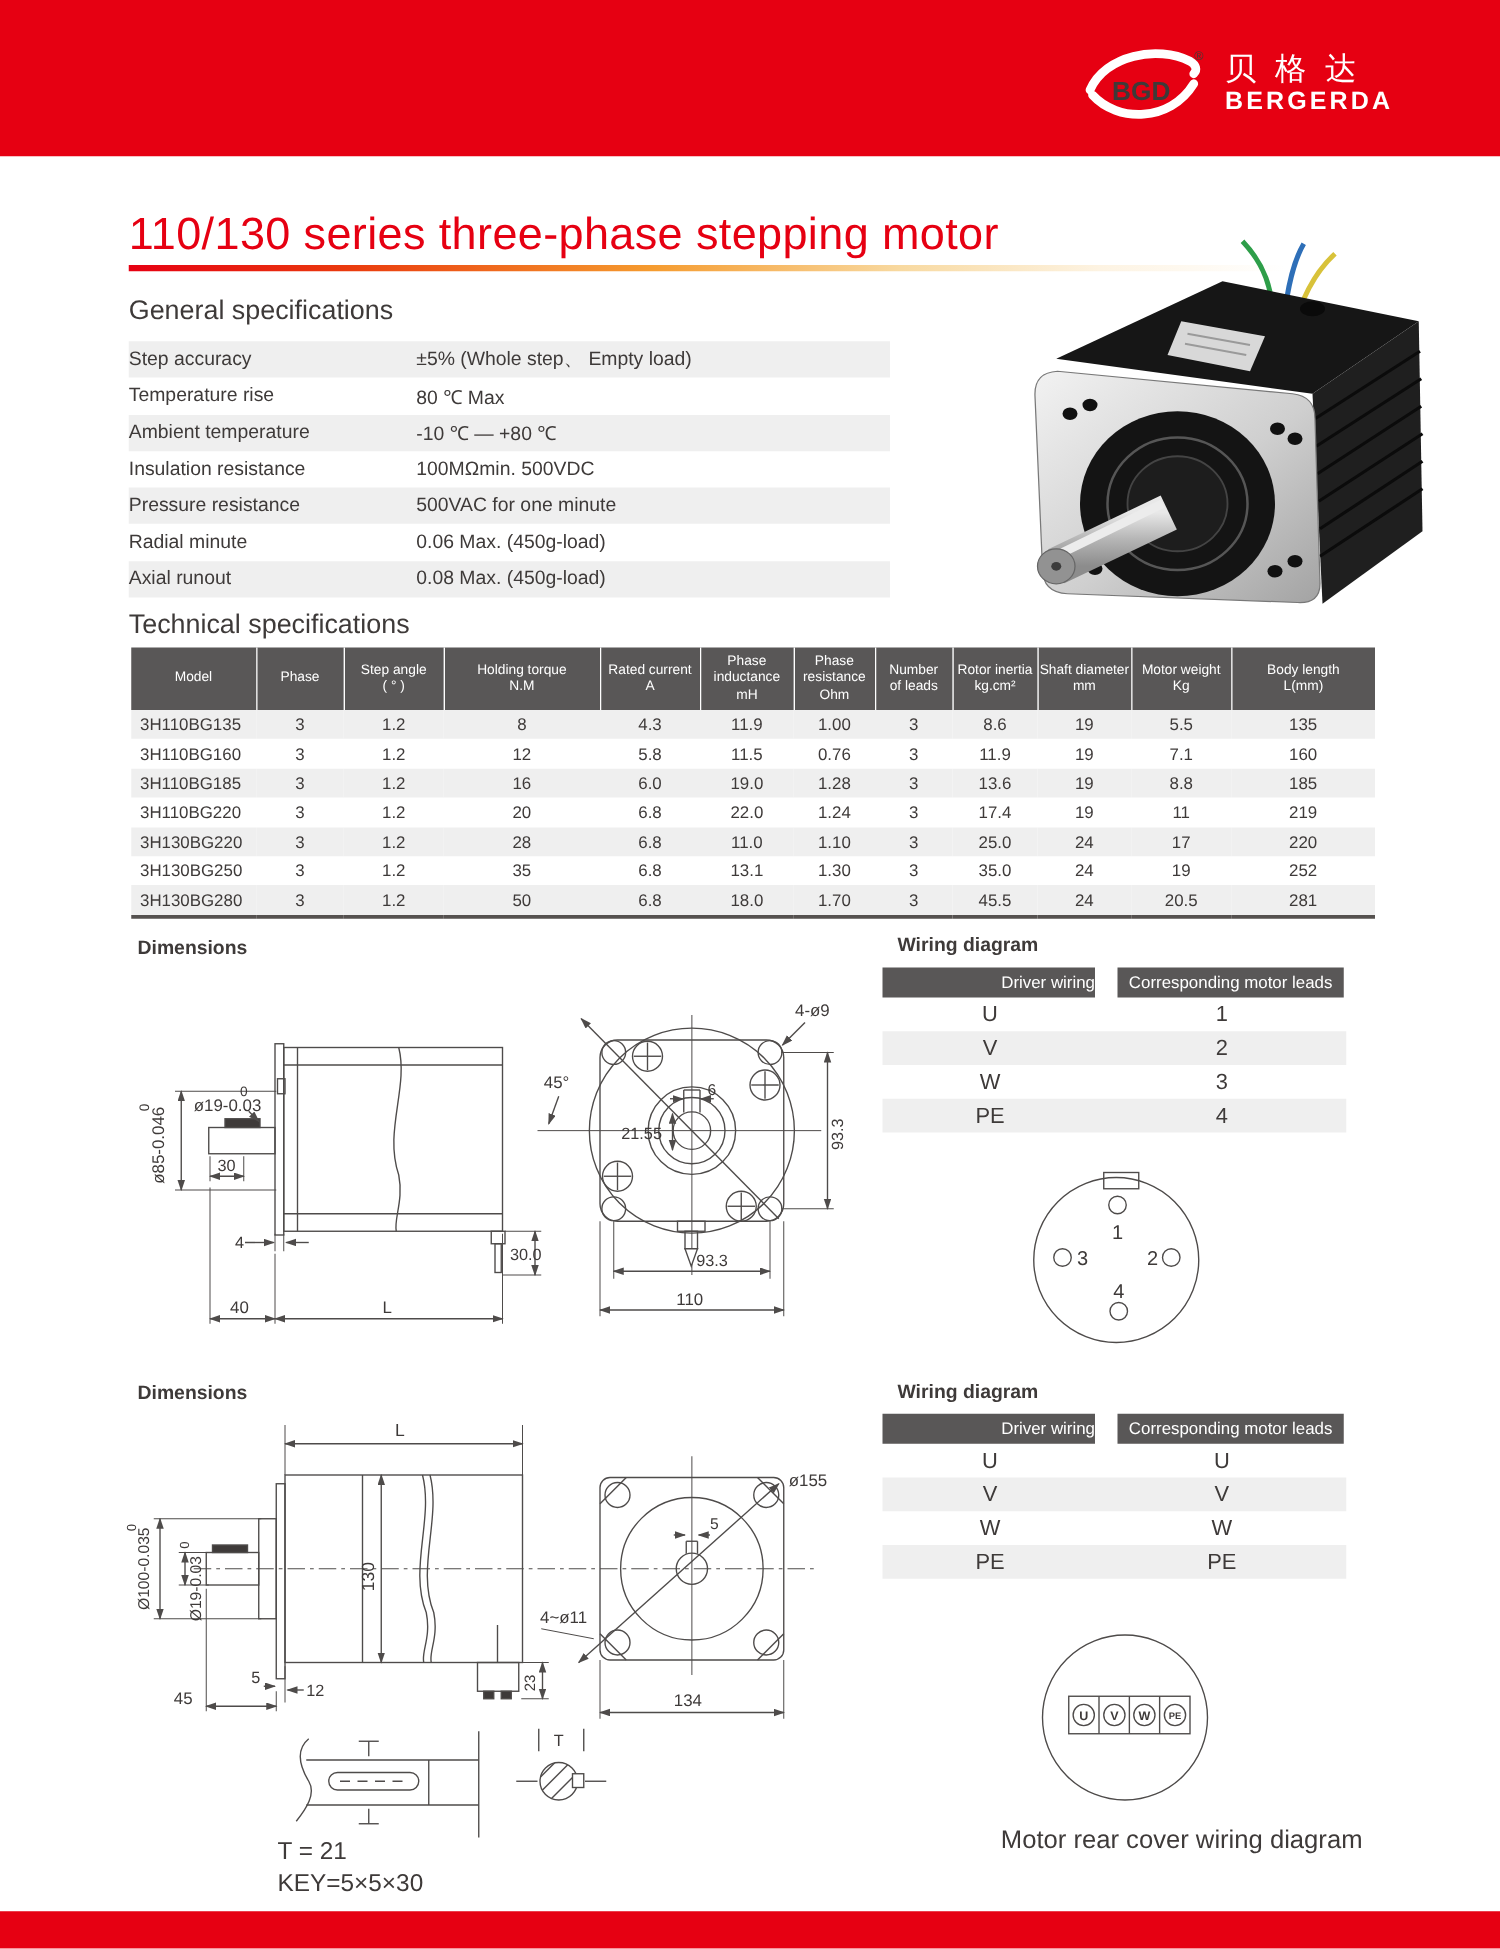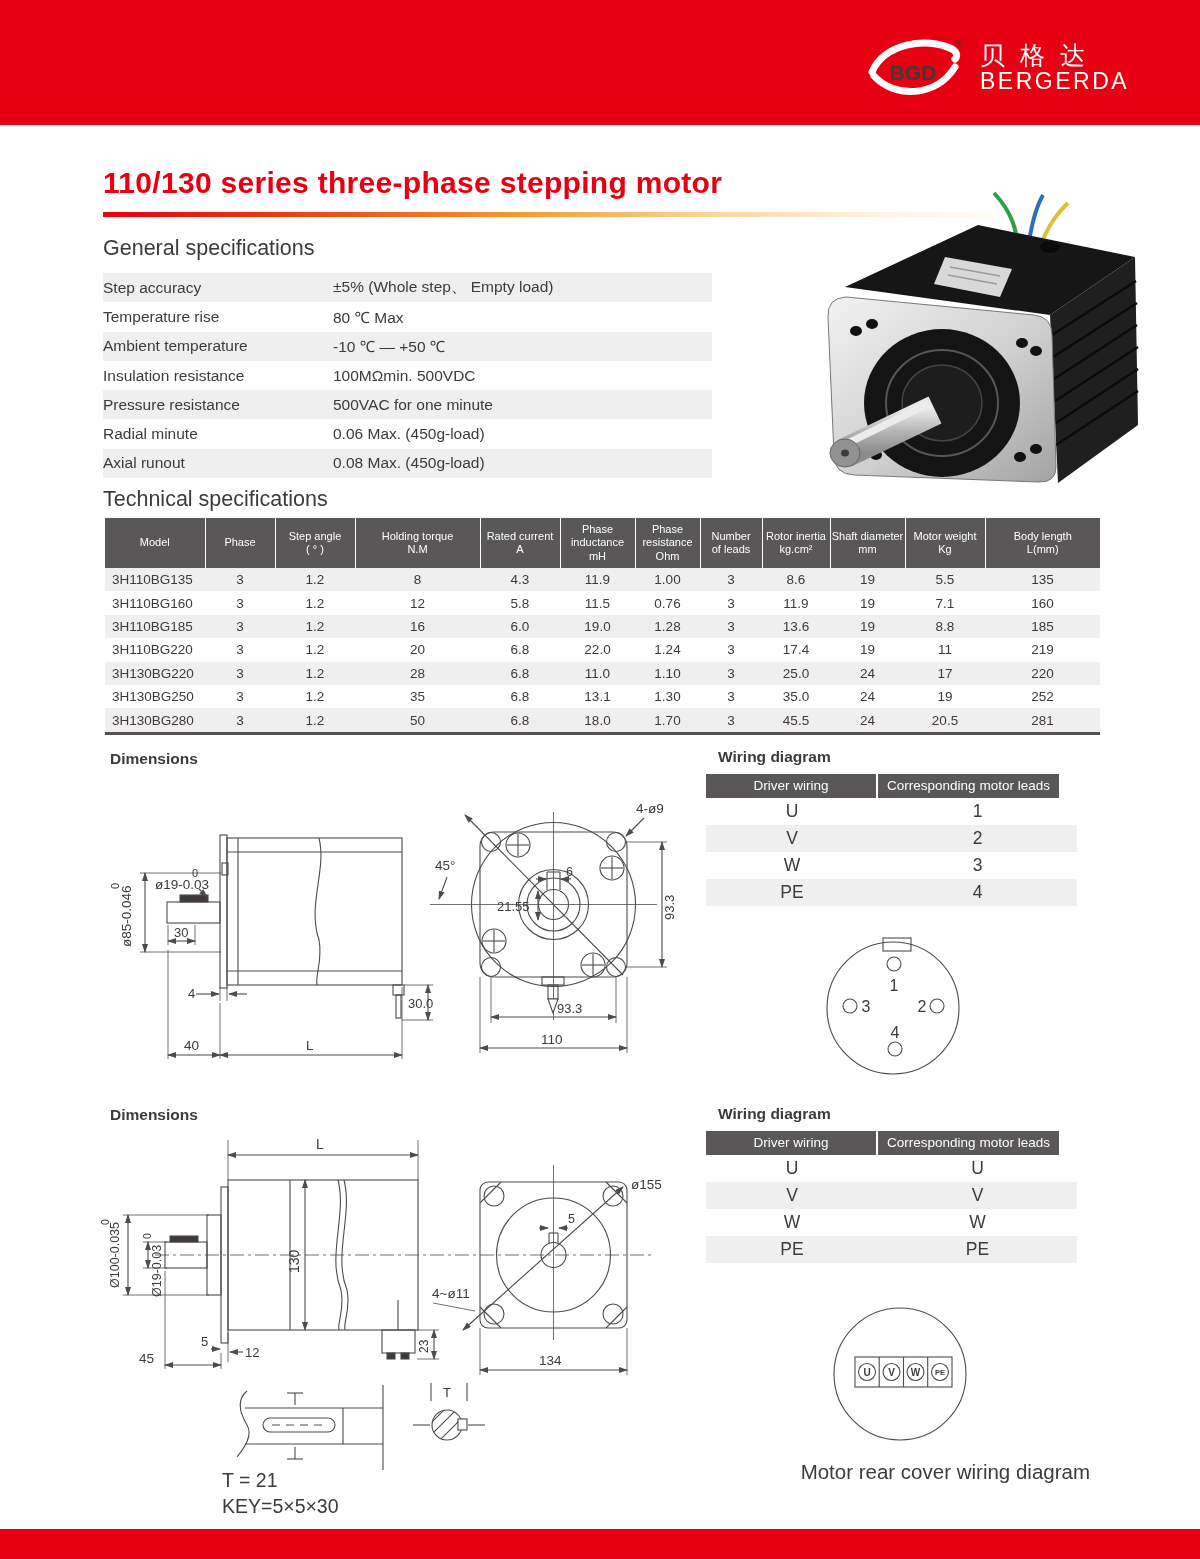--- a/index.html
+++ b/index.html
@@ -8,23 +8,23 @@
   .abs{position:absolute}
 
   
   .top-band{left:0;top:0;width:1200px;height:125px;background:#e60012}
   .bottom-band{left:0;top:1529px;width:1200px;height:30px;background:#e60012}
 
   .logo-wrap{left:866px;top:30px;width:290px;height:75px;display:flex;align-items:center}
   .logo-mark{width:100px;height:64px}
   .logo-text{margin-left:14px;color:#fff}
   .logo-cn{font-size:25px;letter-spacing:15px;white-space:nowrap;line-height:26px}
-  .logo-en{font-size:23px;font-weight:normal;letter-spacing:2.5px;line-height:26px}
-
-  .page-title{left:103px;top:166px;font-size:30px;font-weight:bold;color:#e60012;letter-spacing:.3px}
+  .logo-en{font-size:20px;font-weight:bold;letter-spacing:2.5px;line-height:26px}
+
+  .page-title{left:103px;top:166px;font-size:36px;font-weight:normal;color:#e60012;letter-spacing:.3px}
   .title-rule{left:103px;top:212px;width:995px;height:5px;
       background:linear-gradient(90deg,#e60012 0%,#ea3c0e 18%,#f59b2f 42%,#f8d9a0 62%,#fdf3e2 78%,rgba(255,255,255,0) 93%)}
 
   .sec-h{font-size:21.5px;color:#3e3a39}
   .sub-h{font-size:15.5px;font-weight:bold;color:#3e3a39}
 
   
   .gspec{left:103px;top:273px;width:609px}
   .gspec-row{display:flex;height:29.3px;align-items:center;font-size:15.5px}
   .gspec-row:nth-child(odd){background:#efefef}
@@ -36,21 +36,21 @@
   .tech th{background:#595757;color:#fff;font-weight:normal;font-size:11px;line-height:1.22;
            height:50px;vertical-align:middle;text-align:center;padding:0;border-left:1.5px solid #fff}
   .tech th:first-child{border-left:none}
   .tech td{height:23.4px;text-align:center;font-size:13.5px;padding:0;color:#3e3a39}
   .tech tbody tr:nth-child(odd){background:#efefef}
   .tech td:first-child{text-align:left;padding-left:7px}
 
   
   .wtable{width:371px}
   .wt-head{display:flex;height:24px;line-height:24px;color:#fff;font-size:13.5px}
-  .wt-h1{width:170px;background:#595757;text-align:center;margin-right:2px}
+  .wt-h1{width:170px;background:#595757;text-align:right;margin-right:18px}
   .wt-h2{width:181px;background:#595757;text-align:center}
   .wt-row{display:flex;height:27px;line-height:27px;font-size:17.5px}
   .wt-rows .wt-row:nth-child(even){background:#efefef}
   .wt-c1{width:172px;text-align:center}
   .wt-c2{width:199px;text-align:center}
 
   .rear-caption{left:745px;top:1460px;width:345px;text-align:right;font-size:20.5px;color:#3e3a39}
 
   svg .ln{stroke:#4e4b4a;stroke-width:1.1;fill:none}
   svg .thin{stroke:#4e4b4a;stroke-width:.8;fill:none}
@@ -84,21 +84,21 @@
     <div class="gspec-row">
         <div class="gspec-label">Step accuracy</div>
         <div class="gspec-value">±5% (Whole step、 Empty load)</div>
       </div>
     <div class="gspec-row">
         <div class="gspec-label">Temperature rise</div>
         <div class="gspec-value">80 ℃ Max</div>
       </div>
     <div class="gspec-row">
         <div class="gspec-label">Ambient temperature</div>
-        <div class="gspec-value">-10 ℃ — +50 ℃</div>
+        <div class="gspec-value">-10 ℃ — +80 ℃</div>
       </div>
     <div class="gspec-row">
         <div class="gspec-label">Insulation resistance</div>
         <div class="gspec-value">100MΩmin. 500VDC</div>
       </div>
     <div class="gspec-row">
         <div class="gspec-label">Pressure resistance</div>
         <div class="gspec-value">500VAC for one minute</div>
       </div>
     <div class="gspec-row">

